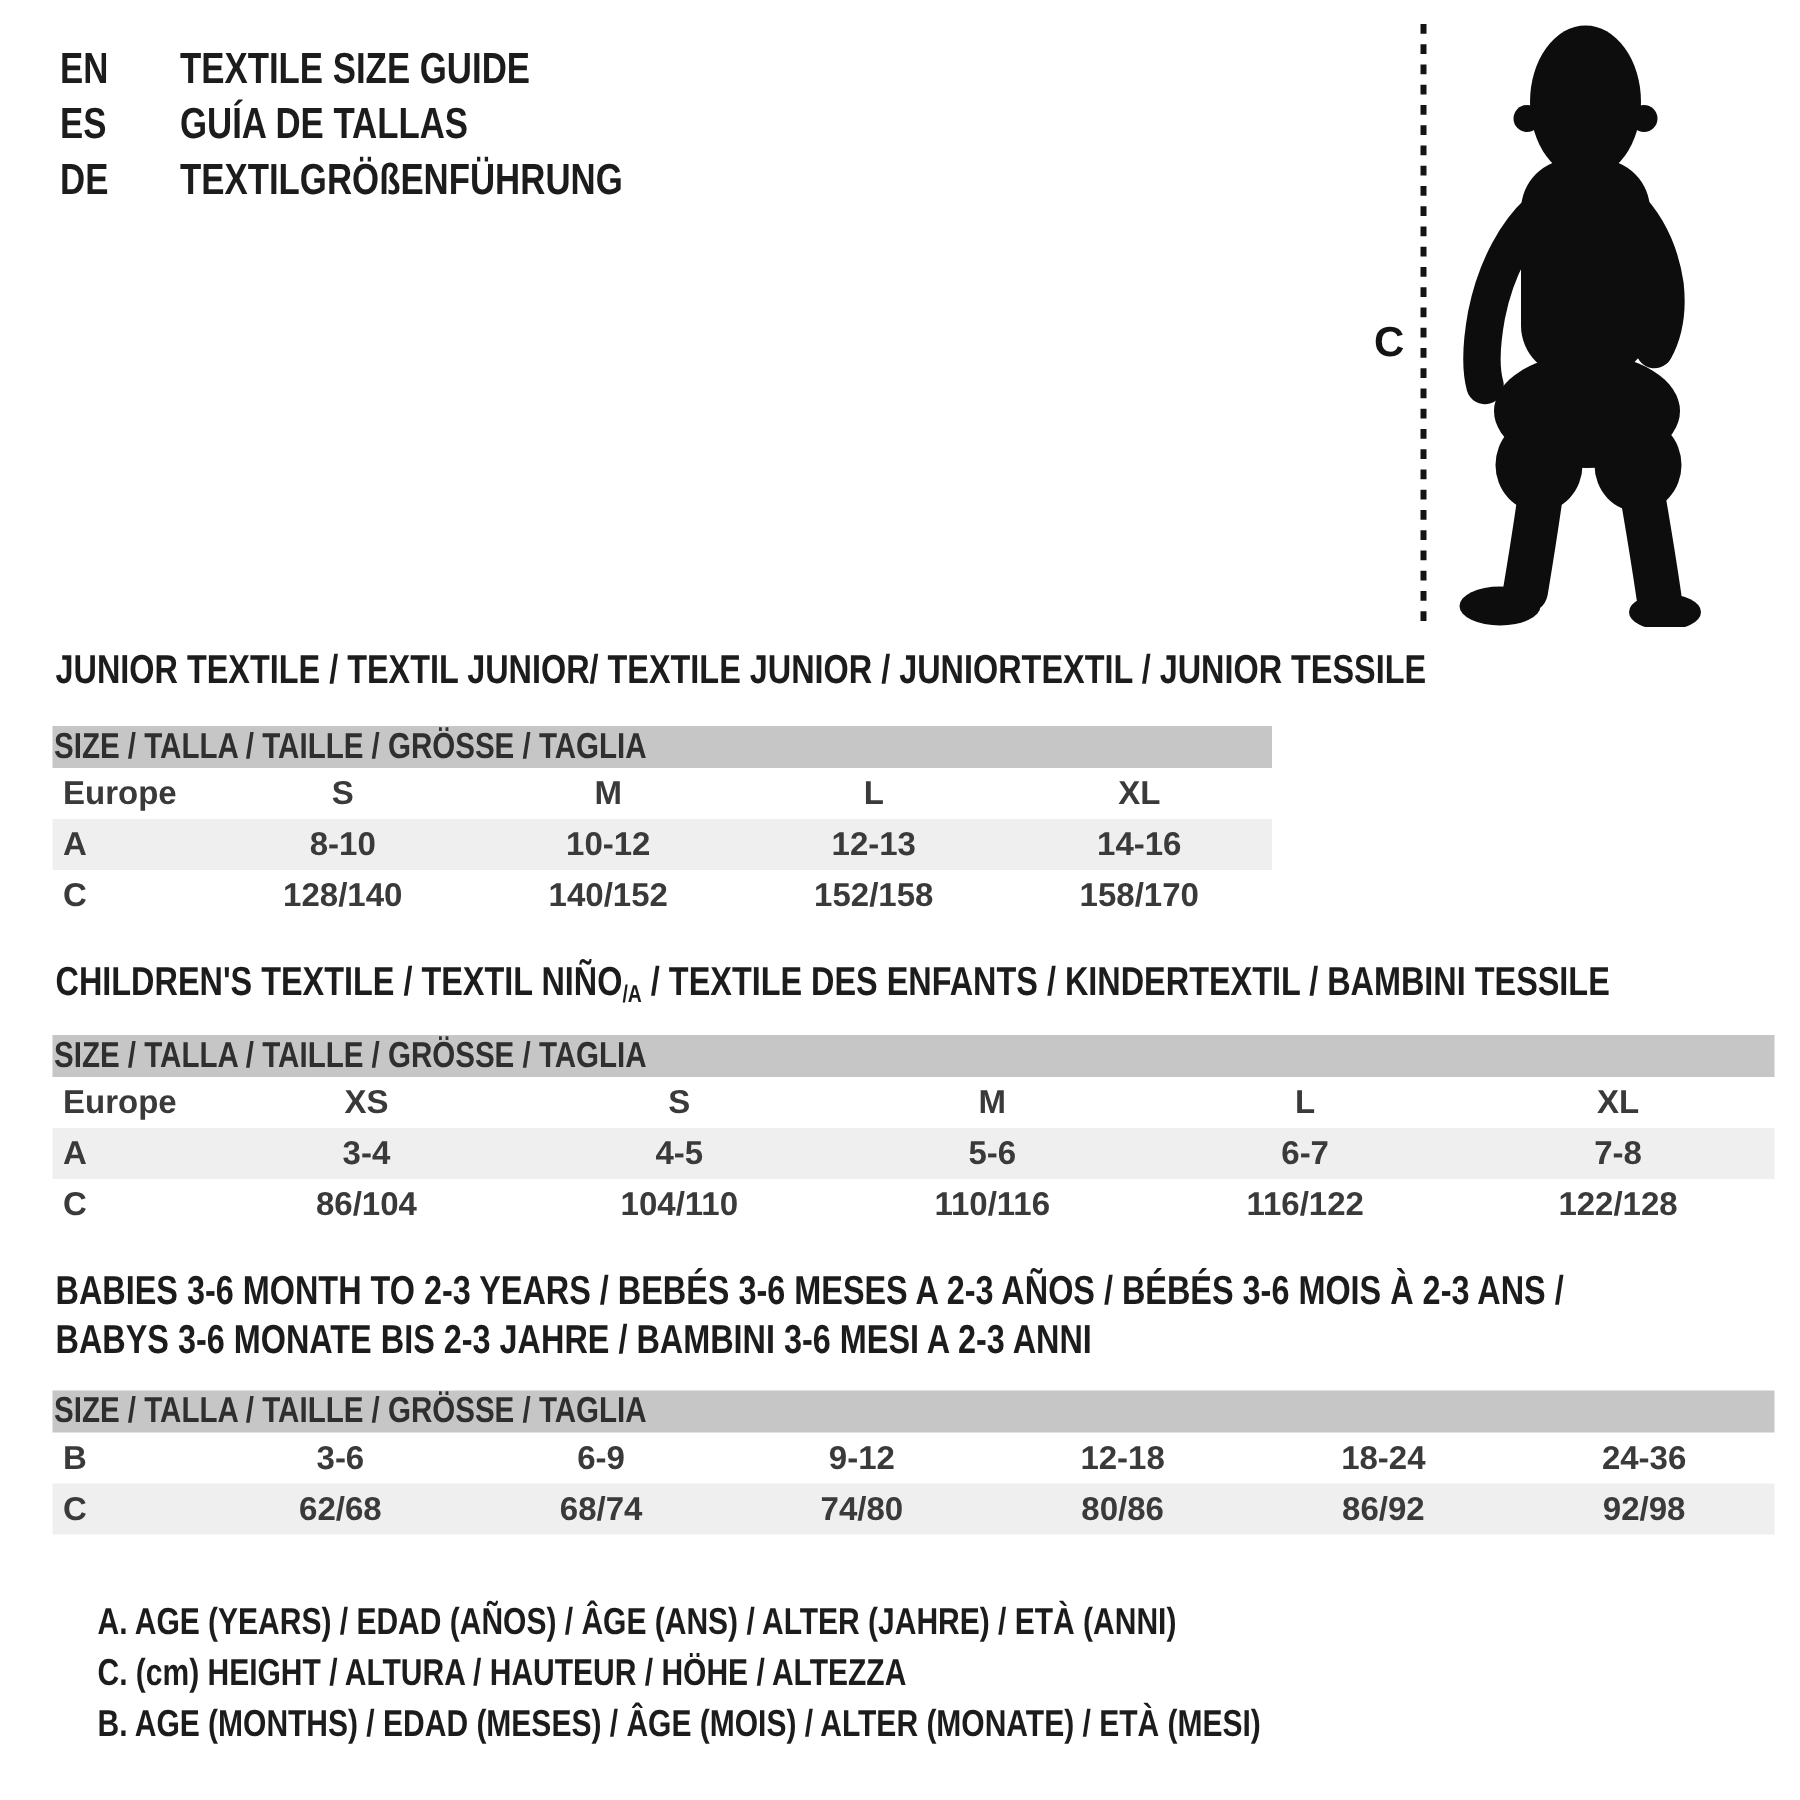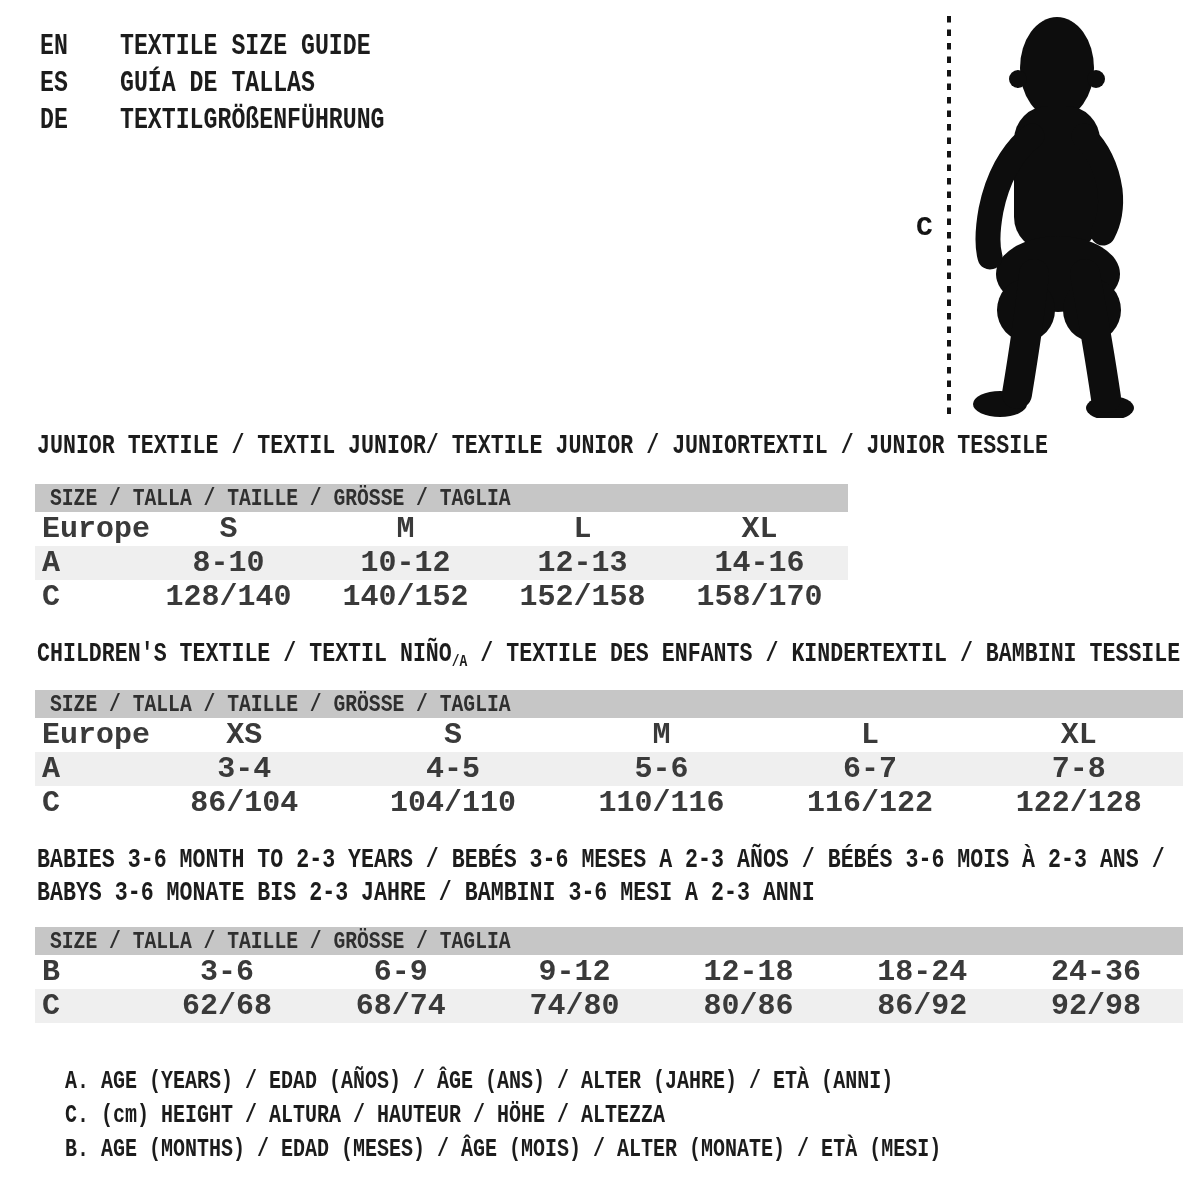--- a/index.html
+++ b/index.html
@@ -1,18 +1,18 @@
 <!DOCTYPE html>
 <html><head>
 <meta charset="utf-8">
 <style>
   html,body { margin:0; padding:0; background:#ffffff; }
   .page {
     position:relative; width:1200px; height:1200px; background:#ffffff;
-    font-family:Liberation Mono, monospace; color:#1c1c1c; overflow:hidden;
+    font-family:Liberation Sans, sans-serif; color:#1c1c1c; overflow:hidden;
   }
 
   
   .lang-list { position:absolute; left:40px; top:28px; }
   .lang-row  { display:flex; height:37px; align-items:center; }
   .lang-code, .lang-label {
     font-weight:700; font-size:29px; white-space:nowrap;
     transform:scaleX(0.8); transform-origin:left center; color:#1c1c1c;
   }
   .lang-code { flex:0 0 80px; }
@@ -29,28 +29,28 @@
   .section-title {
     position:absolute; font-size:27px; font-weight:700; white-space:nowrap;
     transform:scaleX(0.8); transform-origin:left center; color:#1c1c1c; line-height:27px;
   }
   .section-title .sub { font-size:0.6em; position:relative; top:0.28em; }
   .title-line { height:33px; }
 
   
   .size-table { position:absolute; color:#3a3a3a; }
   .tbl-header {
-    height:28px; background:#c6c6c6; display:flex; align-items:flex-end; padding-left:15px;
+    height:28px; background:#c6c6c6; display:flex; align-items:flex-end; padding-left:1px;
     box-sizing:border-box;
   }
   .tbl-header > span {
     font-size:24px; font-weight:700; color:#2f2f2f; white-space:nowrap;
     transform:scaleX(0.82); transform-origin:left center;
   }
-  .trow { display:grid; height:34px; align-items:center; font-size:30px; font-weight:700; }
+  .trow { display:grid; height:34px; align-items:center; font-size:22px; font-weight:700; }
   .trow.shaded { background:#efefef; }
   .trow .lbl { padding-left:7px; }
   .trow .val { text-align:center; }
 
   
   .footnotes { position:absolute; left:37px; top:1064px; }
   .footnote { height:34px; display:flex; align-items:center;margin-left:28px; }
   .footnote > span {
     font-size:25px; font-weight:700; white-space:nowrap;
     transform:scaleX(0.8); transform-origin:left center; color:#1c1c1c;

